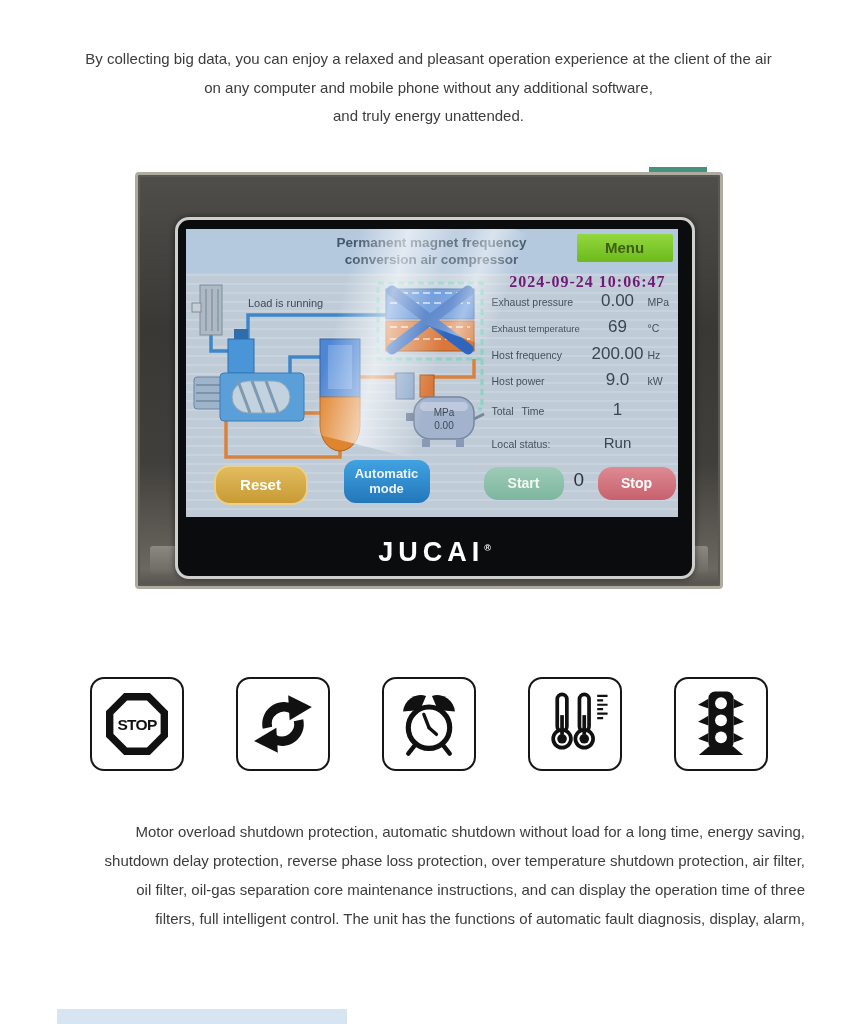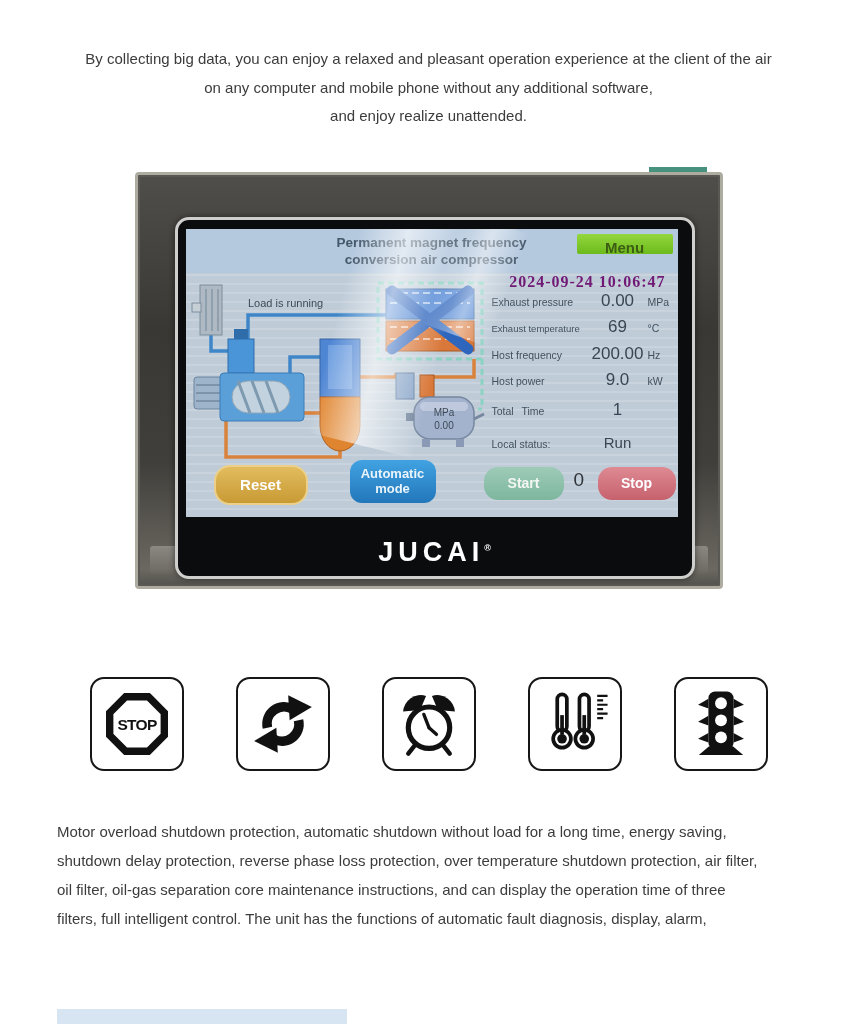--- a/index.html
+++ b/index.html
@@ -25,21 +25,21 @@
   .lcd-header{position:absolute;left:0;top:0;right:0;height:44px;background:#b4c8de;}
   .glare{position:absolute;left:150px;top:-30px;width:110px;height:250px;pointer-events:none;
     background:linear-gradient(to right,rgba(255,255,255,0),rgba(255,255,255,.62) 45%,rgba(255,255,255,0));
     transform:rotate(14deg);}
   .glare2{position:absolute;left:255px;top:-10px;width:70px;height:120px;pointer-events:none;
     background:linear-gradient(to right,rgba(255,255,255,0),rgba(255,255,255,.5),rgba(255,255,255,0));
     transform:rotate(20deg);}
 
   .hmi-title{position:relative;padding-top:5px;text-align:center;font-size:13.5px;font-weight:bold;
     color:#44586a;line-height:17px;}
-  .menu-btn{position:absolute;right:5px;top:5px;width:96px;height:20px;border-radius:2px;
+  .menu-btn{position:absolute;right:5px;top:5px;width:96px;height:28px;border-radius:2px;
     background:linear-gradient(180deg,#93d73e,#6cba1c);color:#3d5d14;font-weight:bold;font-size:15px;
     text-align:center;line-height:28px;}
   .datetime{position:absolute;right:12px;top:44px;font-family:"Liberation Serif",serif;font-weight:bold;
     font-size:16px;letter-spacing:1px;color:#701a75;}
 
   .diagram{position:absolute;left:4px;top:52px;width:296px;height:180px;}
 
   .readings{position:absolute;left:306px;top:62px;width:182px;}
   .rrow{display:flex;align-items:baseline;height:26.5px;}
   .rrow .lbl{font-size:10.5px;color:#42505d;width:96px;}
@@ -49,48 +49,48 @@
   .rrow:nth-child(6){margin-top:8px;}
   .rrow .val{font-size:17px;color:#3a4653;flex:1;text-align:center;}
   .rrow:nth-child(6) .val{font-size:15px;}
   .rrow .unit{font-size:10.5px;color:#42505d;width:26px;text-align:left;}
 
   .hmi-btn{position:absolute;color:#fff;font-weight:bold;text-align:center;
     display:flex;align-items:center;justify-content:center;}
   .btn-reset{left:28px;top:236px;width:90px;height:36px;border-radius:16px;font-size:15px;
     background:linear-gradient(180deg,#e2bc5e,#c89a34);border:2px solid #ecd08a;}
   .btn-auto{left:158px;top:231px;width:86px;height:43px;border-radius:12px;font-size:13px;line-height:15px;
-    background:linear-gradient(180deg,#41a2e2,#2277ba);color:#eaf4fb;margin-left:6px;}
+    background:linear-gradient(180deg,#41a2e2,#2277ba);color:#eaf4fb;}
   .btn-start{left:298px;top:238px;width:80px;height:33px;border-radius:14px;font-size:14px;
     background:linear-gradient(180deg,#9ecbb7,#7db69e);color:#f2f7f3;}
   .counter{position:absolute;left:388px;top:240px;font-size:19px;color:#30353a;}
   .btn-stop{left:412px;top:238px;width:78px;height:33px;border-radius:14px;font-size:14px;
     background:linear-gradient(180deg,#de8a93,#c6616d);}
   .jucai{position:absolute;left:0;right:0;bottom:8px;text-align:center;color:#fff;font-weight:bold;
     font-size:27px;letter-spacing:5px;}
   .jucai sup{font-size:9px;letter-spacing:0;}
 
   
   .icons{width:678px;margin:88px auto 0;display:flex;justify-content:space-between;}
   .icon-box{width:90px;height:90px;border:2.5px solid #161616;border-radius:14px;background:#fff;
     display:flex;align-items:center;justify-content:center;}
   .icon-box svg{width:74px;height:74px;}
 
   
-  .features{margin:46px 0 0 57px;width:748px;font-size:15px;line-height:29px;color:#3c3c3c;}
+  .features{margin:46px 0 0 57px;width:748px;font-size:15px;line-height:29px;color:#3c3c3c;text-align:right;}
 
   .bottom-bar{position:absolute;left:57px;bottom:0;width:290px;height:15px;background:#d7e4f2;}
 </style>
 </head>
 <body>
 
 <div class="intro">
   <span class="line">By collecting big data, you can enjoy a relaxed and pleasant operation experience at the client of the air</span>
   <span class="line">on any computer and mobile phone without any additional software,</span>
-  <span class="line">and enjoy realize unattended.</span>
+  <span class="line">and truly energy unattended.</span>
 </div>
 
 <div class="photo">
   <div class="teal-patch"></div>
   <div class="device">
     <div class="bezel-shine"></div>
     <div class="screen-rim">
       <div class="lcd">
         <div class="lcd-header"></div>
 

